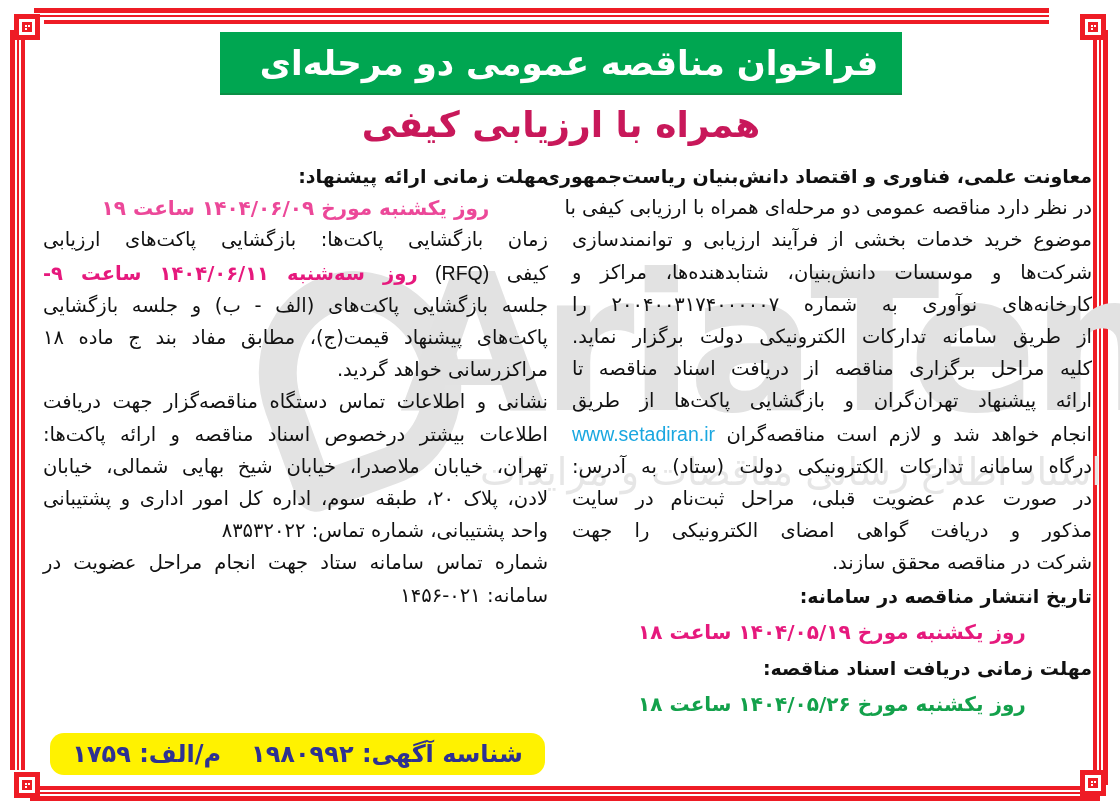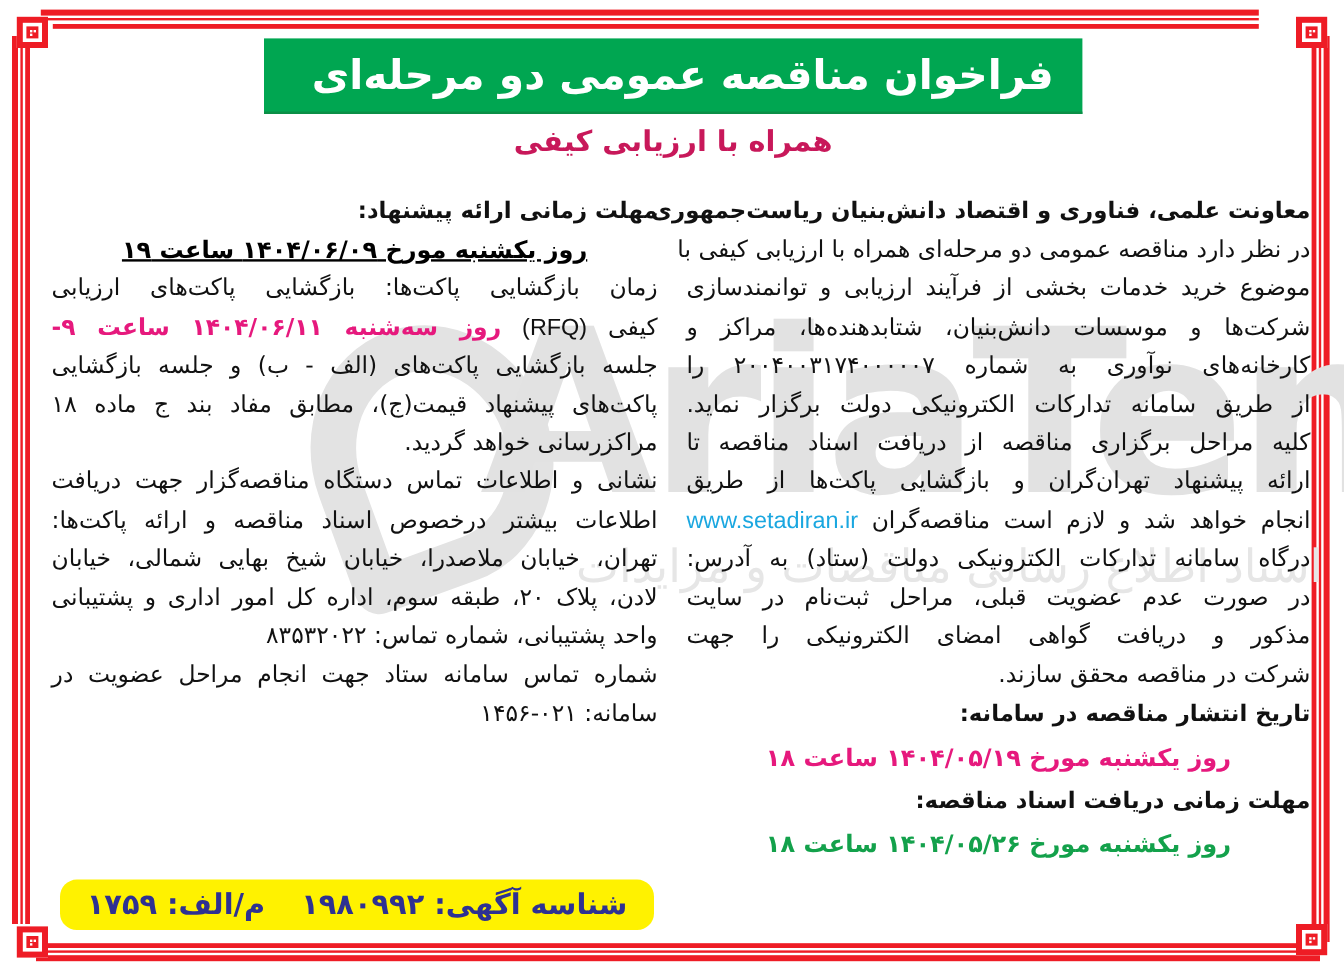--- a/index.html
+++ b/index.html
@@ -16,32 +16,32 @@
 
   
   .watermark { position: absolute; left: 230px; top: 250px; width: 700px; height: 260px; pointer-events: none; }
   .wm-logo { position: absolute; left: 30px; top: 20px; width: 200px; height: 220px; border: 38px solid #e3e3e3; border-radius: 50% 50% 50% 10%; transform: rotate(-20deg); }
   .wm-text { position: absolute; left: 170px; top: 0; font-family: "DejaVu Sans", sans-serif; font-weight: bold; font-size: 190px; color: #e2e2e2; letter-spacing: -6px; direction: ltr; line-height: 1; }
   .wm-sub { position: absolute; left: 250px; top: 200px; font-size: 38px; color: #e6e6e6; direction: rtl; white-space: nowrap; }
 
   
   .title-banner { position: absolute; left: 220px; top: 32px; width: 682px; height: 63px; background: #00a651; display: flex; align-items: center; justify-content: center; border-bottom: 2px solid #0b8f46; }
   .title-banner span { color: #ffffff; font-weight: bold; font-size: 34px; margin-left: 16px; }
-  .subtitle { position: absolute; left: 220px; top: 104px; width: 682px; text-align: center; color: #c8185a; font-weight: bold; font-size: 24px; }
+  .subtitle { position: absolute; left: 220px; top: 104px; width: 682px; text-align: center; color: #c8185a; font-weight: bold; font-size: 36px; }
 
   
   .col { position: absolute; top: 160px; line-height: 32.2px; font-size: 19.5px; text-align: justify; text-align-last: right; }
   .col-right { right: 28px; width: 520px; }
   .col-left { right: 572px; width: 505px; }
   .line { display: block; white-space: nowrap; text-align: justify; text-align-last: justify; }
   .line.last { text-align-last: right; }
   .bold { font-weight: bold; }
   .heading { font-weight: bold; font-size: 19px; text-align-last: right; }
   .date-line { display: block; text-align: center !important; text-align-last: center !important; font-weight: bold; font-size: 20px; }
-  .c-blue { color: #000000; text-decoration: underline; }
+  .c-blue { color: #ec4899; }
   .c-pink { color: #e6197d; }
   .c-green { color: #13a14b; }
   .c-link { color: #1aa7e0; font-weight: normal; font-family: "Liberation Sans", sans-serif; direction: ltr; }
   .pink-inline { color: #e6197d; font-weight: bold; }
   .rfq { font-family: "Liberation Sans", sans-serif; }
 
   
   .ad-id { position: absolute; left: 50px; top: 733px; width: 495px; height: 42px; background: #fff200; border-radius: 14px; display: flex; align-items: center; justify-content: center; gap: 30px; color: #2e3192; font-weight: bold; font-size: 24px; }
 </style>
 </head>

